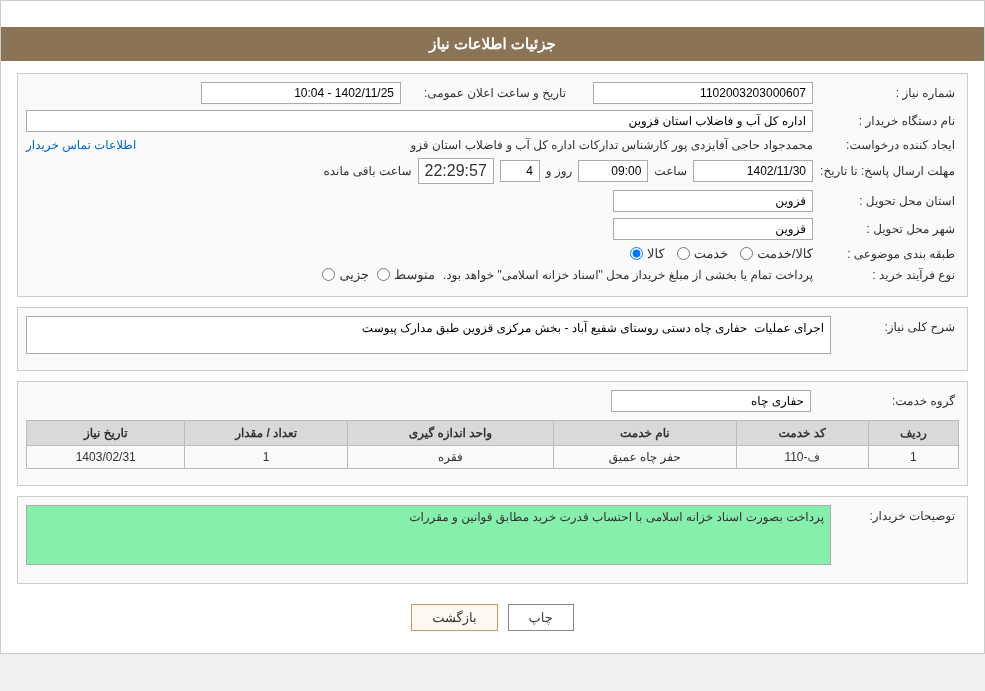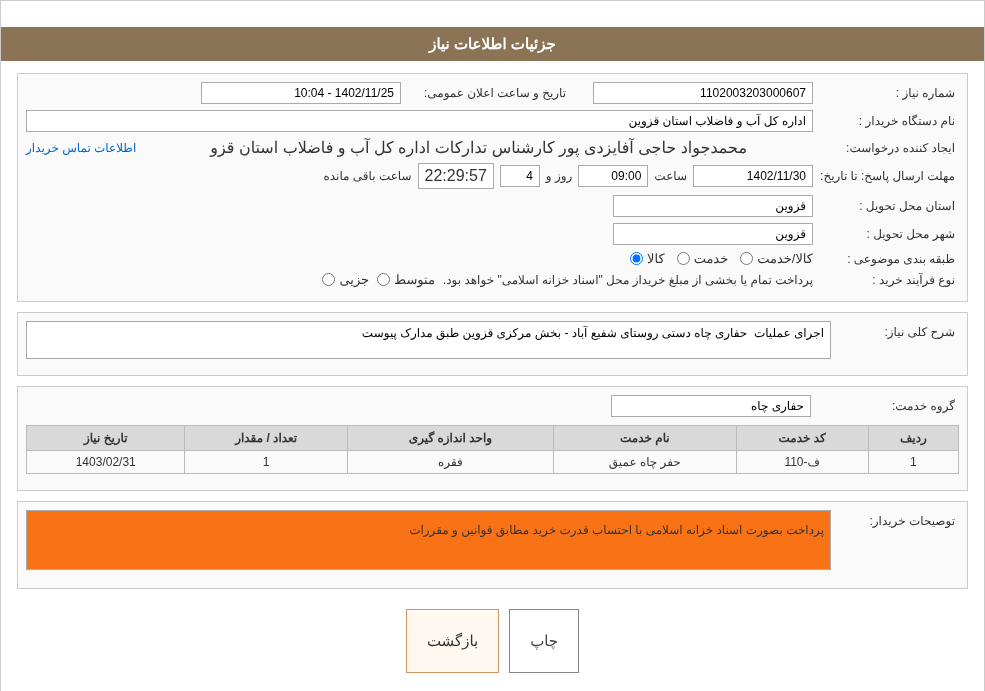--- a/index.html
+++ b/index.html
@@ -135,37 +135,37 @@
       align-items: flex-start;
       gap: 8px;
       margin-bottom: 10px;
     }
     .buyer-notes .label-cell {
       padding-top: 4px;
     }
     .notes-text {
       color: #333;
       font-size: 12px;
-      padding: 12px 6px;
+      padding: 4px 6px;
       border: 1px solid #aaa;
-      background: #f97316;
+      background: #86efac;
       flex: 1;
       min-height: 60px;
       text-align: right;
     }
     .footer-buttons {
       text-align: center;
       padding: 10px;
       display: flex;
       justify-content: center;
       gap: 10px;
     }
     .btn {
-      padding: 22px 20px;
-      font-size: 15px;
+      padding: 5px 20px;
+      font-size: 13px;
       cursor: pointer;
       border: 1px solid #888;
       font-family: Tahoma, Arial, sans-serif;
     }
     .btn-print {
       background: #fff;
       color: #404040;
       text-align: center;
     }
     .btn-back {
@@ -224,21 +224,21 @@
       <div class="form-row">
         <span class="label-cell">نام دستگاه خریدار :</span>
         <div class="value-cell">
           <input class="input-box input-full" type="text" readonly="" value="اداره کل آب و فاضلاب استان قزوین" style="">
         </div>
       </div>
 
       <div class="form-row">
         <span class="label-cell">ایجاد کننده درخواست:</span>
         <div class="value-cell" style="display:flex; align-items:center; gap:8px;">
-          <span style="font-size:16px; flex:1; text-align:center;">محمدجواد حاجی آفایزدی پور کارشناس تدارکات اداره کل آب و فاضلاب استان قزو</span>
+          <span style="font-size:12px; flex:1; text-align:right;">محمدجواد حاجی آفایزدی پور کارشناس تدارکات اداره کل آب و فاضلاب استان قزو</span>
           <a href="#" class="link-text">اطلاعات تماس خریدار</a>
         </div>
       </div>
 
       <div class="form-row">
         <span class="label-cell">مهلت ارسال پاسخ: تا تاریخ:</span>
         <div class="value-cell">
           <div class="date-time-row">
             <input class="input-box" type="text" readonly="" style="width: 120px;" value="1402/11/30">
             <span style="font-size:12px;">ساعت</span>

